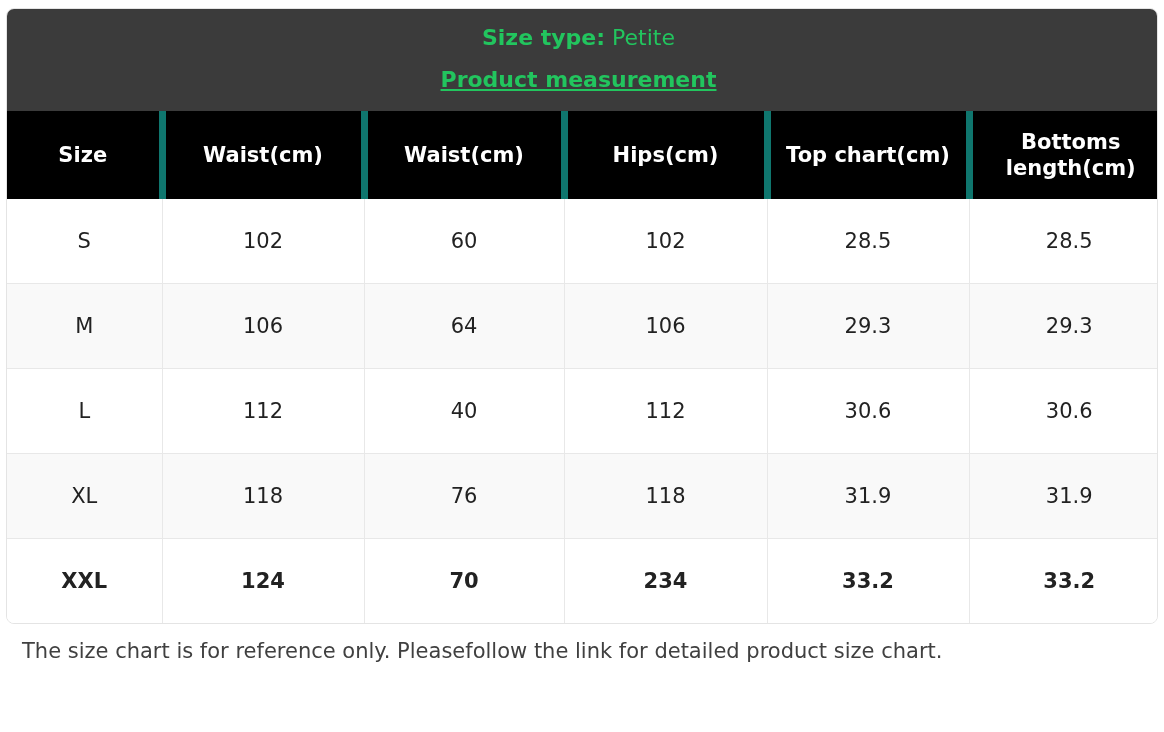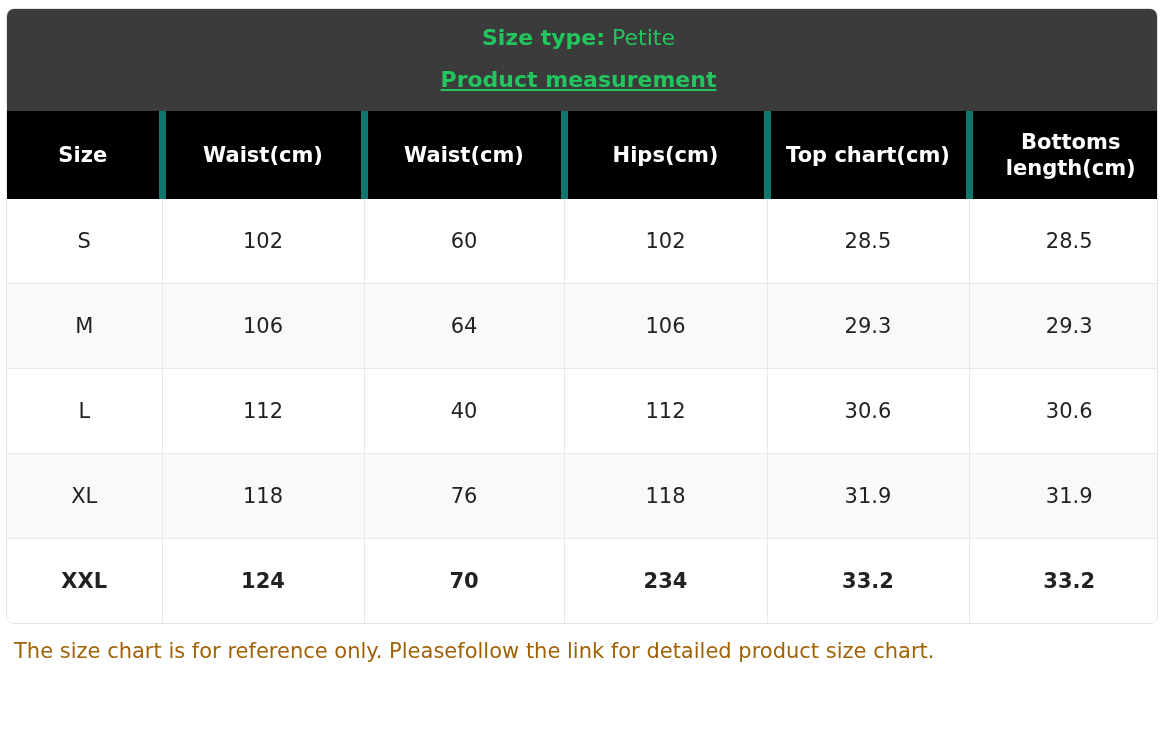--- a/index.html
+++ b/index.html
@@ -88,24 +88,24 @@
     border-bottom: none;
     font-weight: bold;
   }
   col.c0 { width: 155px; }
   col.c1 { width: 202px; }
   col.c2 { width: 200px; }
   col.c3 { width: 203px; }
   col.c4 { width: 202px; }
   col.c5 { width: 200px; }
   .footnote {
-    color: #a16207;
+    color: #404040;
     font-size: 21px;
     line-height: 30px;
-    padding: 12px 10px 0 14px;
+    padding: 12px 10px 0 22px;
     max-width: 1110px;
   }
 </style>
 </head>
 <body>
 
 <div class="wrap">
   <div class="card">
 
     <div class="banner">

